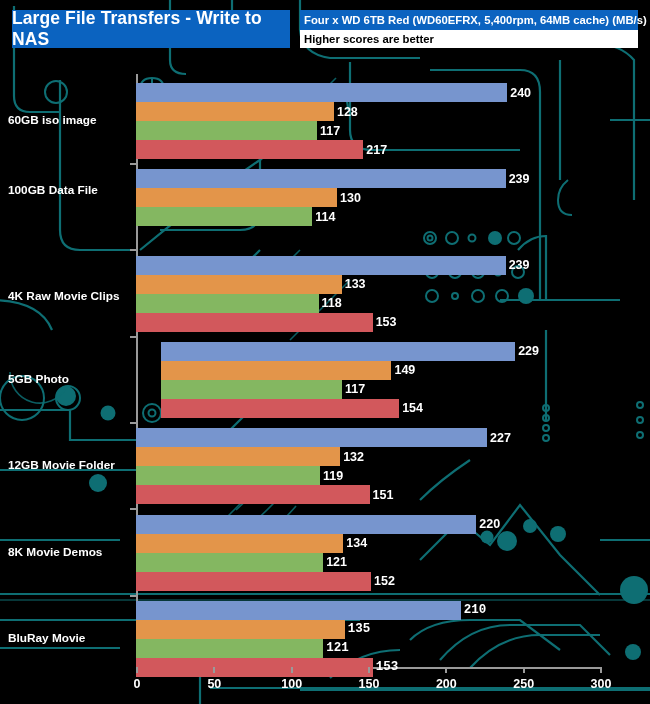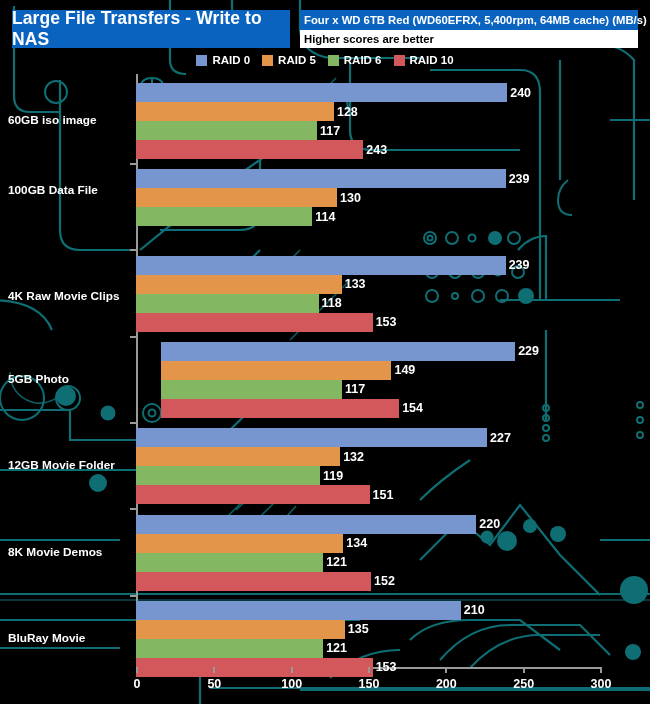--- a/index.html
+++ b/index.html
@@ -186,58 +186,40 @@
   </svg>
 
   <div class="hdr">
     <div class="hdr-title">Large File Transfers - Write to NAS</div>
     <div class="hdr-right">
       <div class="hdr-sub1">Four x WD 6TB Red (WD60EFRX, 5,400rpm, 64MB cache) (MB/s)</div>
       <div class="hdr-sub2">Higher scores are better</div>
     </div>
   </div>
 
-  <div class="legend" id="legend">
-      <div class="lg-item">
-        <span class="lg-sw" style="background: rgb(119, 149, 206);"></span>
-        <span class="lg-tx">RAID 0</span>
-      </div>
-      <div class="lg-item">
-        <span class="lg-sw" style="background: rgb(227, 149, 74);"></span>
-        <span class="lg-tx">RAID 5</span>
-      </div>
-      <div class="lg-item">
-        <span class="lg-sw" style="background: rgb(132, 183, 97);"></span>
-        <span class="lg-tx">RAID 6</span>
-      </div>
-      <div class="lg-item">
-        <span class="lg-sw" style="background: rgb(210, 88, 92);"></span>
-        <span class="lg-tx">RAID 10</span>
-      </div>
-    </div>
 
   <div class="plot" id="plot">
     <div class="yaxis-line"></div>
     <div class="xaxis-line"></div>
   <div class="group" style="top: 9px;">
         <div class="barrow">
           <div class="bar" style="width: 371.2px; background: rgb(119, 149, 206);"></div>
           <span class="bval" style="left: 371.2px;">240</span>
         </div>
         <div class="barrow">
           <div class="bar" style="width: 197.973px; background: rgb(227, 149, 74);"></div>
           <span class="bval" style="left: 197.973px;">128</span>
         </div>
         <div class="barrow">
           <div class="bar" style="width: 180.96px; background: rgb(132, 183, 97);"></div>
           <span class="bval" style="left: 180.96px;">117</span>
         </div>
         <div class="barrow">
           <div class="bar" style="width: 227.36px; background: rgb(210, 88, 92);"></div>
-          <span class="bval" style="left: 227.36px;">243</span>
+          <span class="bval" style="left: 227.36px;">217</span>
         </div>
       </div>
       <div class="cat-label-abs" style="top: 39px;">60GB iso image</div>
       <div class="ytick" style="top: 89.15px;"></div>
       <div class="group" style="top: 95.3px;">
         <div class="barrow">
           <div class="bar" style="width: 369.653px; background: rgb(119, 149, 206);"></div>
           <span class="bval" style="left: 369.653px;">239</span>
         </div>
         <div class="barrow">
@@ -324,21 +306,21 @@
           <div class="bar" style="width: 187.147px; background: rgb(132, 183, 97);"></div>
           <span class="bval" style="left: 187.147px;">121</span>
         </div>
         <div class="barrow">
           <div class="bar" style="width: 235.093px; background: rgb(210, 88, 92);"></div>
           <span class="bval" style="left: 235.093px;">152</span>
         </div>
       </div>
       <div class="cat-label-abs" style="top: 470.5px;">8K Movie Demos</div>
       <div class="ytick" style="top: 520.65px;"></div>
-      <div class="group" style="top: 526.8px;">
+      <div class="group" style="top: 526.8px; font-family: Liberation Mono, monospace;">
         <div class="barrow">
           <div class="bar" style="width: 324.8px; background: rgb(119, 149, 206);"></div>
           <span class="bval" style="left: 324.8px;">210</span>
         </div>
         <div class="barrow">
           <div class="bar" style="width: 208.8px; background: rgb(227, 149, 74);"></div>
           <span class="bval" style="left: 208.8px;">135</span>
         </div>
         <div class="barrow">
           <div class="bar" style="width: 187.147px; background: rgb(132, 183, 97);"></div>

